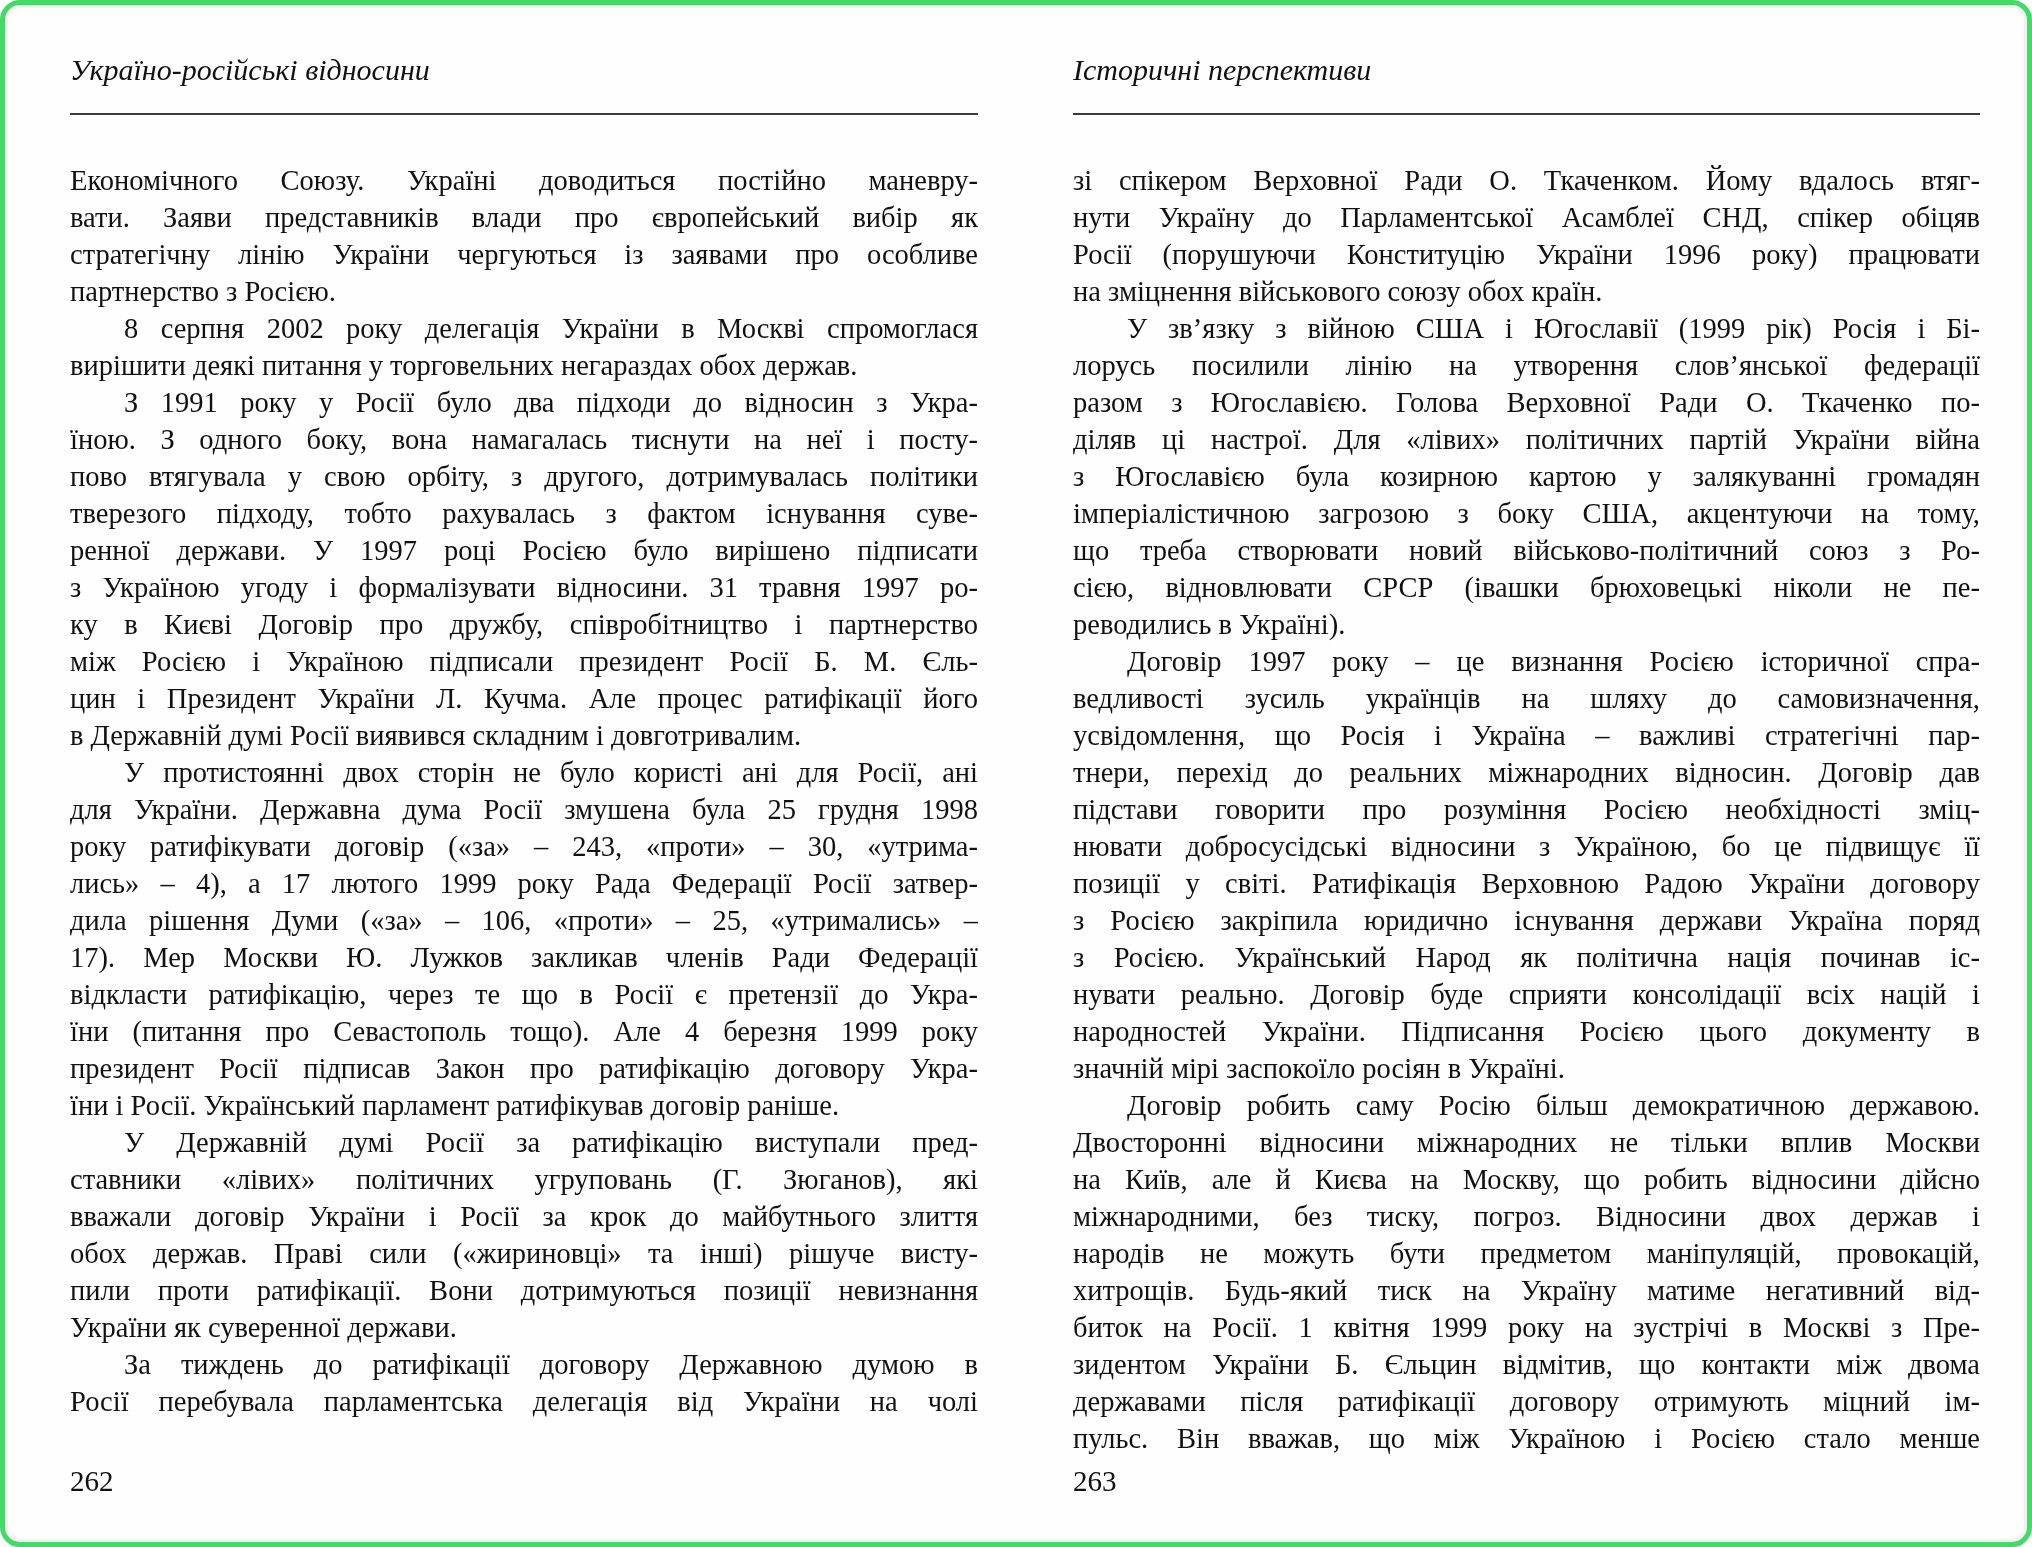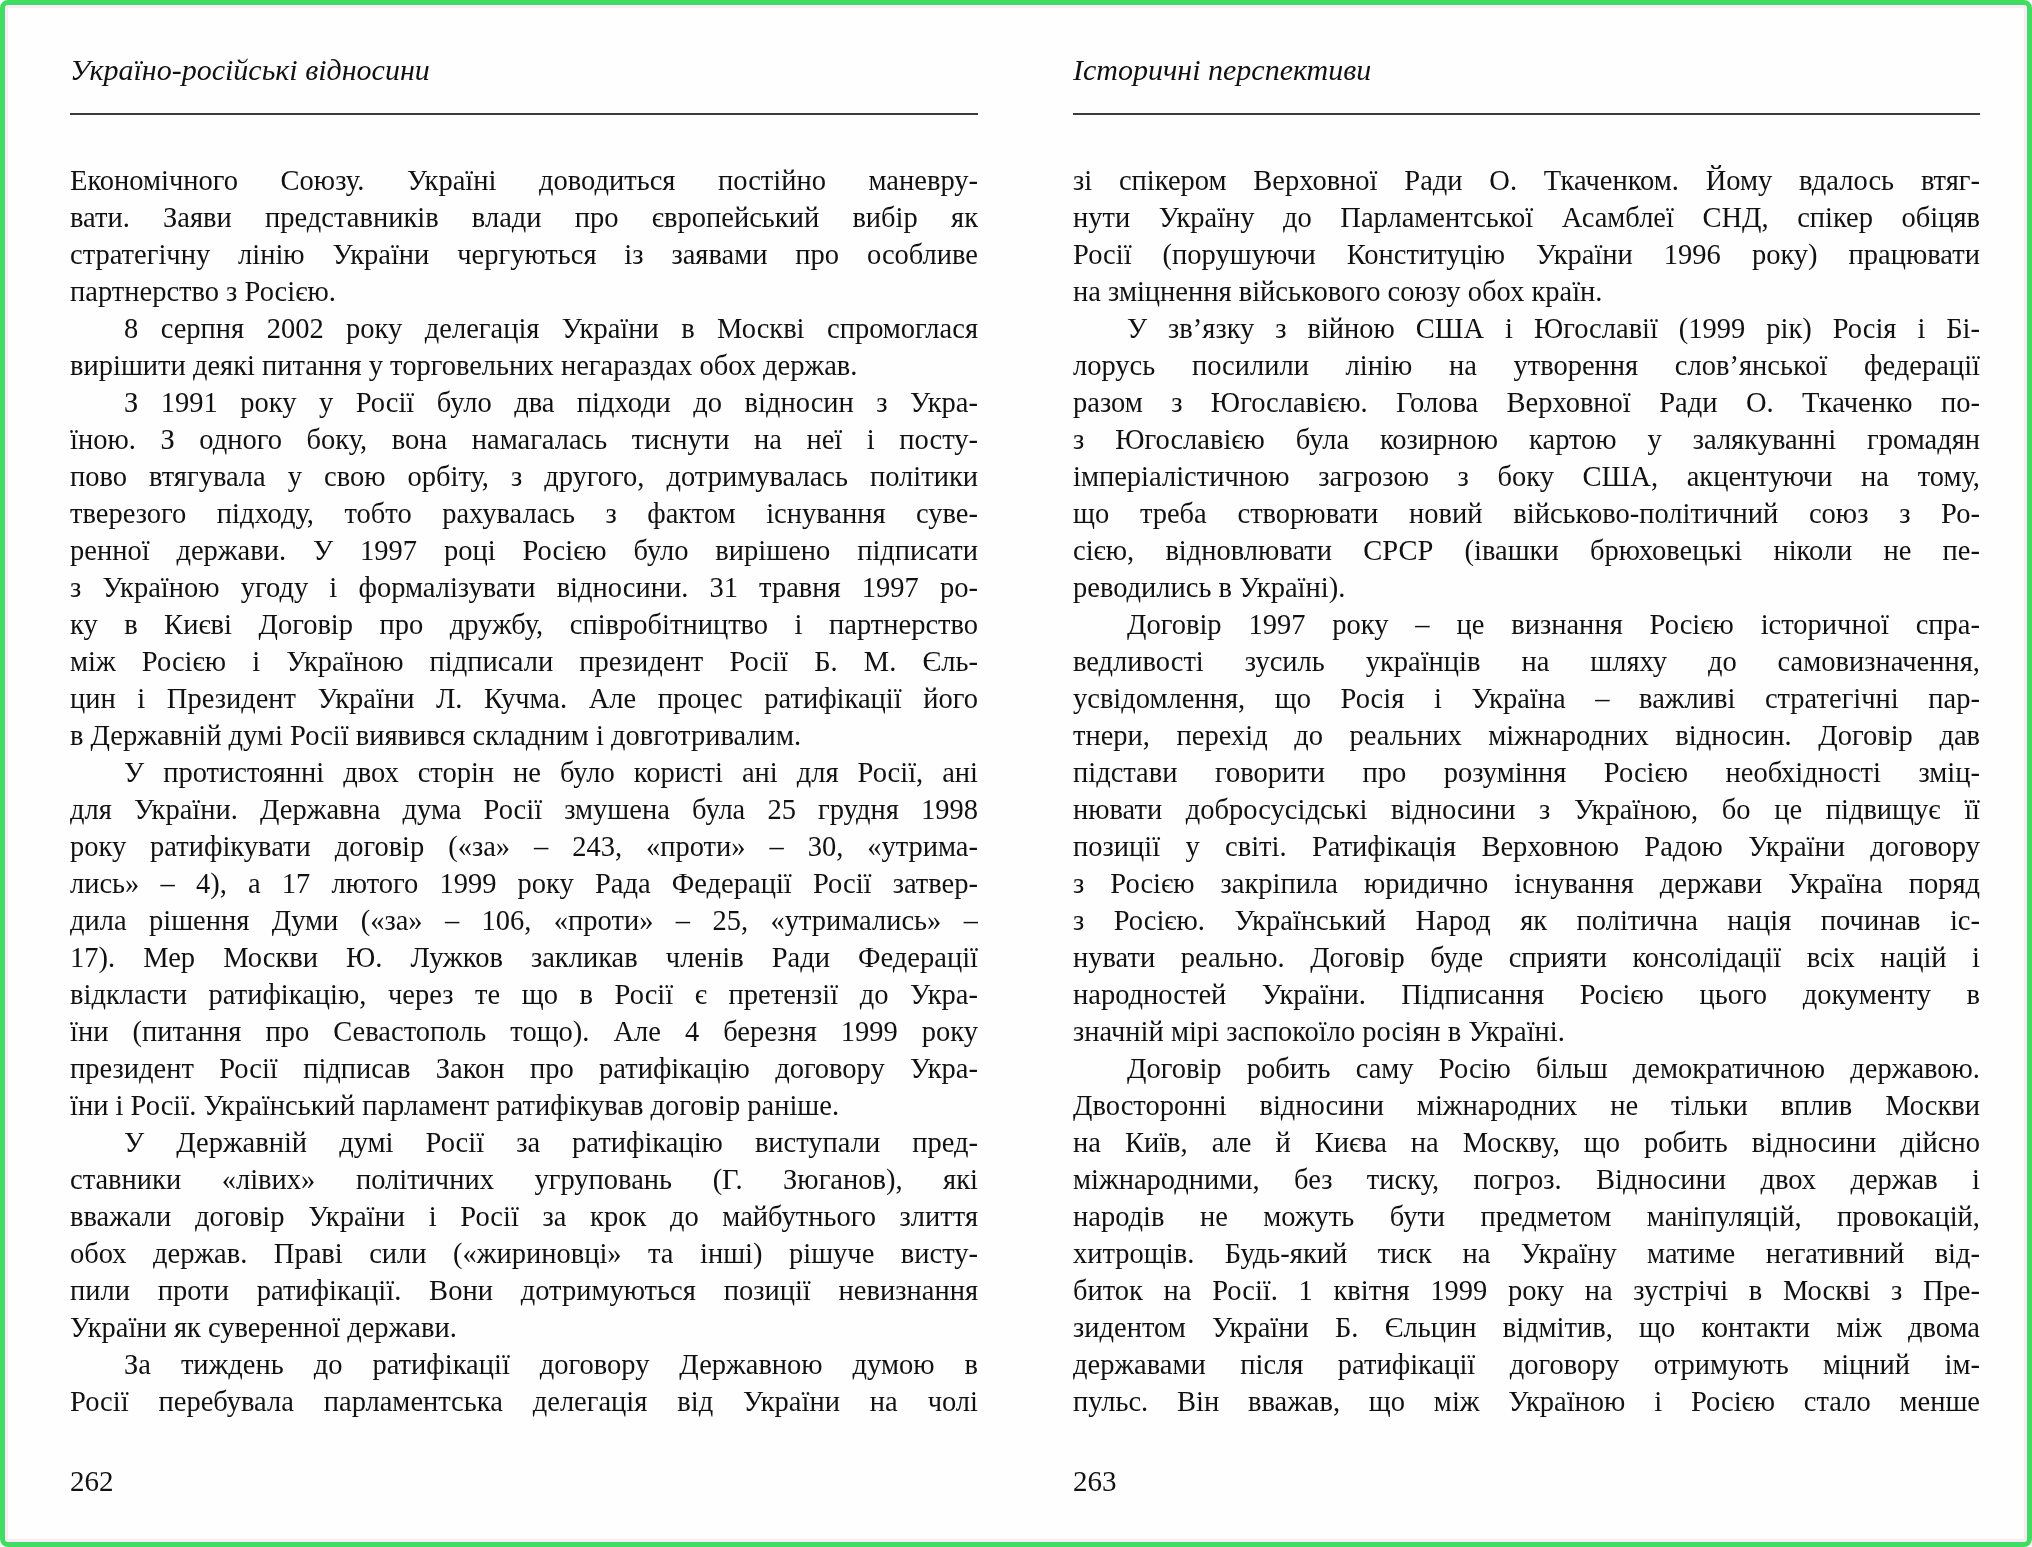--- a/index.html
+++ b/index.html
@@ -12,21 +12,21 @@
     height: 1547px;
     position: relative;
     font-family: "Liberation Serif", serif;
     color: #111111;
   }
   .frame {
     position: absolute;
     inset: 0;
     box-sizing: border-box;
     border: 5px solid #3fdd63;
-    border-radius: 8px;
+    border-radius: 20px;
     box-shadow: inset 0 0 0 3px rgba(255, 210, 240, 0.45);
     background: #fefefe;
     overflow: hidden;
   }
   .spread {
     box-sizing: border-box;
     height: 100%;
     display: flex;
     padding: 48px 47px 40px 65px;
   }
@@ -139,20 +139,21 @@
           <div class="para">
             <div class="line">зі спікером Верховної Ради О. Ткаченком. Йому вдалось втяг-</div>
             <div class="line">нути Україну до Парламентської Асамблеї СНД, спікер обіцяв</div>
             <div class="line">Росії (порушуючи Конституцію України 1996 року) працювати</div>
             <div class="line last">на зміцнення військового союзу обох країн.</div>
           </div>
           <div class="para indent">
             <div class="line">У зв’язку з війною США і Югославії (1999 рік) Росія і Бі-</div>
             <div class="line">лорусь посилили лінію на утворення слов’янської федерації</div>
             <div class="line">разом з Югославією. Голова Верховної Ради О. Ткаченко по-</div>
+            <div class="line">діляв ці настрої. Для «лівих» політичних партій України війна</div>
             <div class="line">з Югославією була козирною картою у залякуванні громадян</div>
             <div class="line">імперіалістичною загрозою з боку США, акцентуючи на тому,</div>
             <div class="line">що треба створювати новий військово-політичний союз з Ро-</div>
             <div class="line">сією, відновлювати СРСР (івашки брюховецькі ніколи не пе-</div>
             <div class="line last">реводились в Україні).</div>
           </div>
           <div class="para indent">
             <div class="line">Договір 1997 року – це визнання Росією історичної спра-</div>
             <div class="line">ведливості зусиль українців на шляху до самовизначення,</div>
             <div class="line">усвідомлення, що Росія і Україна – важливі стратегічні пар-</div>

